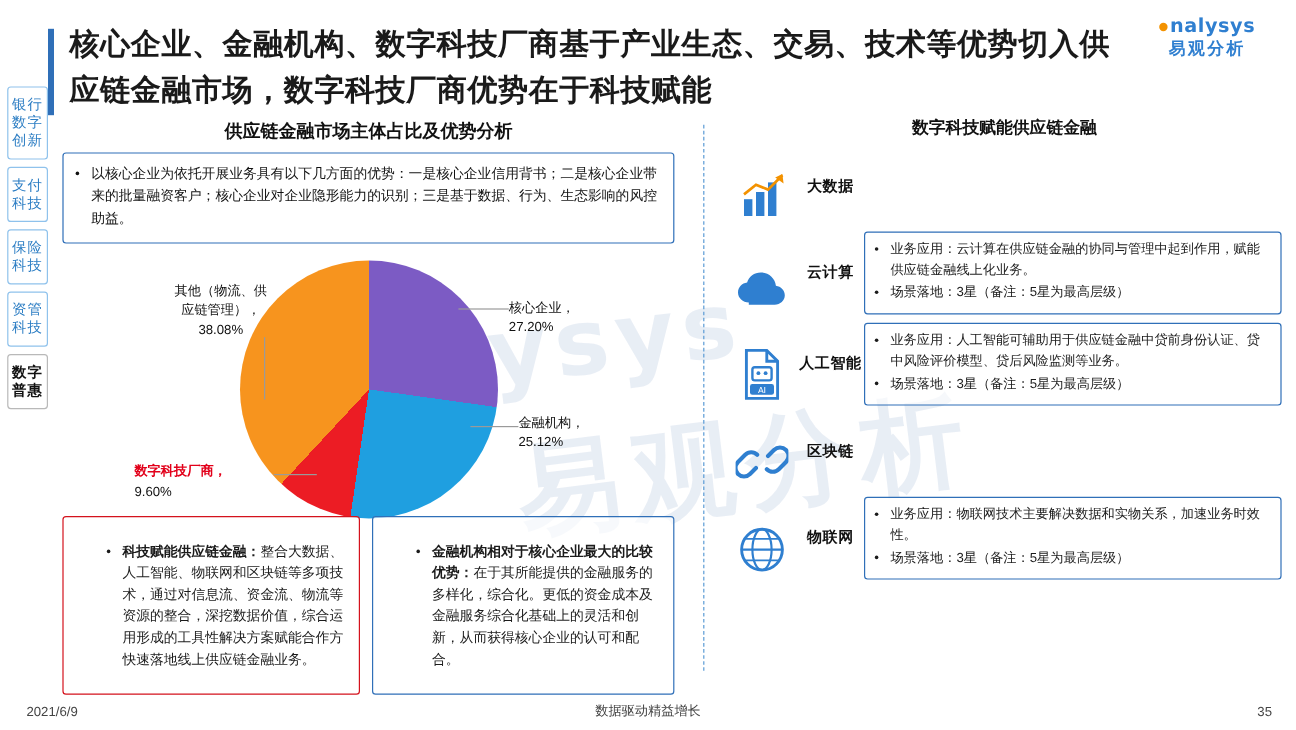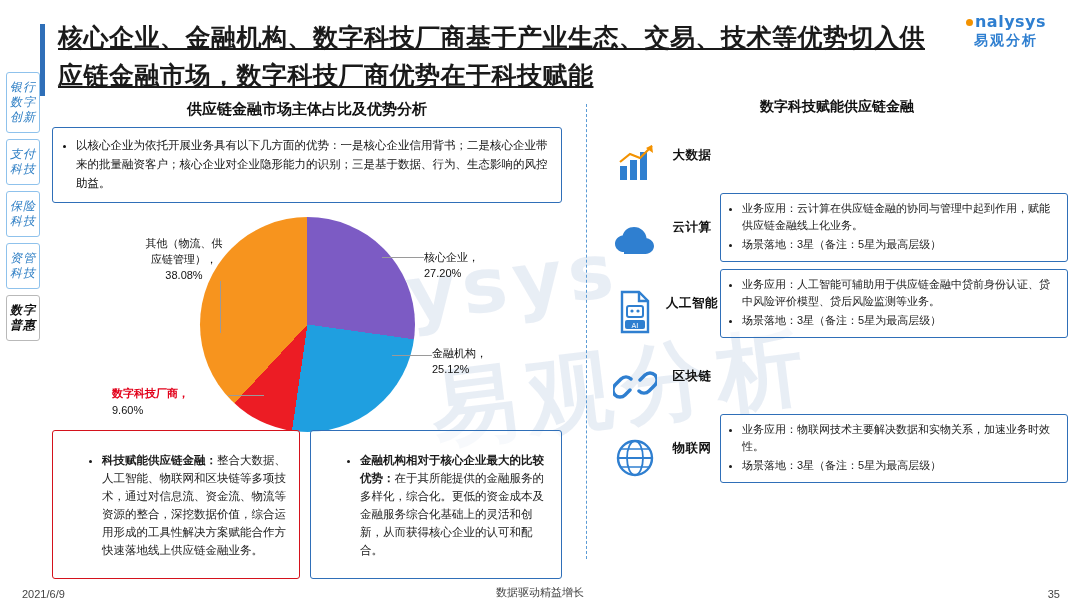--- a/index.html
+++ b/index.html
@@ -29,39 +29,38 @@
   .title-bar{
     position:absolute;left:40px;top:18px;width:900px;
   }
   .title-accent{
     position:absolute;left:0;top:6px;width:5px;height:72px;background:#2f6fb8;
   }
   .title-text{
     margin-left:18px;
     font-size:25px;line-height:38px;font-weight:bold;color:#1a1a1a;
     letter-spacing:.5px;
-    text-decoration:underline;
   }
   .logo{
     position:absolute;right:14px;top:12px;text-align:center;width:120px;
   }
   .logo-top{
     font-size:16px;font-weight:bold;color:#2f7fd0;letter-spacing:.5px;
     font-family:"DejaVu Sans",sans-serif;
   }
   .logo-bot{
     font-size:14px;font-weight:bold;color:#2f7fd0;letter-spacing:2px;margin-top:1px;
   }
   .logo-dot{
     display:inline-block;width:7px;height:7px;border-radius:50%;
     background:#f39200;margin-right:2px;vertical-align:middle;
   }
   
   .vtabs{
-    position:absolute;left:6px;top:72px;width:34px;font-style:italic;
+    position:absolute;left:6px;top:72px;width:34px;
   }
   .vtab{
     width:34px;margin-bottom:6px;
     border:1px solid #8fc2ec;border-radius:3px;
     background:#ffffff;color:#2d7ec4;
     font-size:12px;line-height:15px;text-align:center;
     padding:7px 0;box-sizing:border-box;
     letter-spacing:1px;
   }
   .vtab.active{

